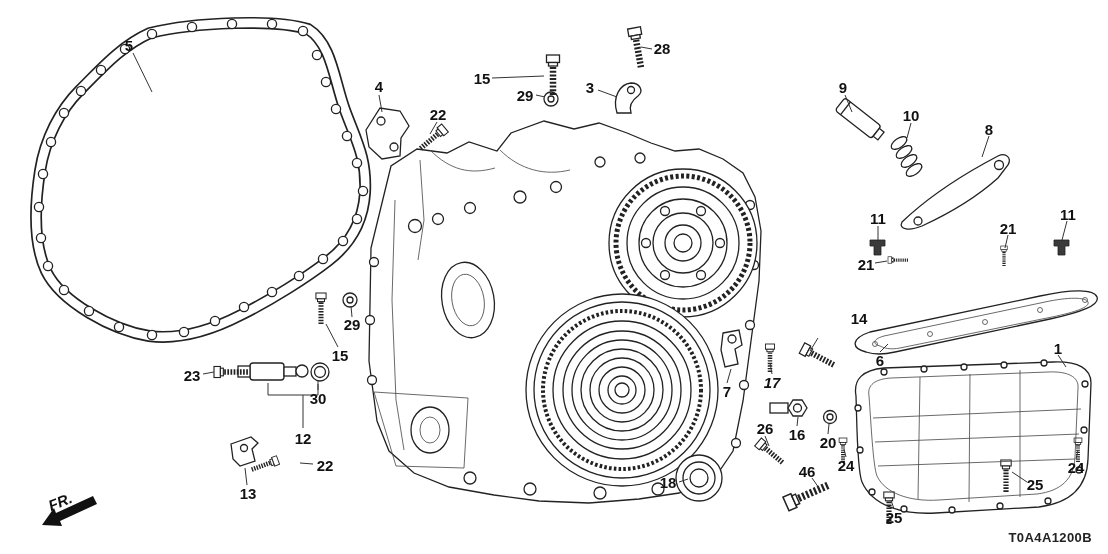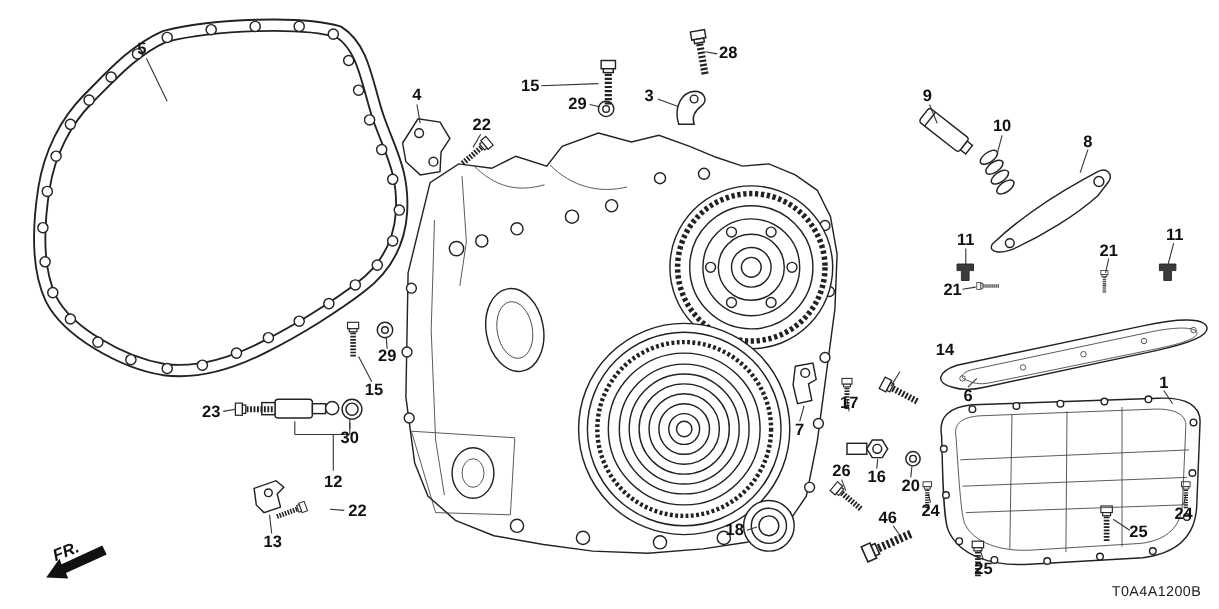--- a/index.html
+++ b/index.html
@@ -11,21 +11,21 @@
   .ld{stroke:#333;stroke-width:1;fill:none;}
   .fw{fill:#fff;stroke:#222;stroke-width:1.3;}
   .dk{fill:#3a3a3a;stroke:#222;stroke-width:0.8;}
   .teeth{fill:none;stroke:#222;stroke-width:5;stroke-dasharray:3 2.4;}
   .teeth-sm{fill:none;stroke:#222;stroke-width:4;stroke-dasharray:2.6 2.2;}
   .thread{stroke:#222;stroke-width:6.5;stroke-dasharray:2 1.7;fill:none;}
   .gasket-outer{stroke:#222;stroke-width:12;fill:none;stroke-linejoin:round;}
   .gasket-inner{stroke:#fff;stroke-width:8.6;fill:none;stroke-linejoin:round;}
   .part-label{position:absolute;transform:translate(-50%,-50%);font-size:15px;font-weight:700;
               color:#111;white-space:nowrap;}
-  .diagram-code{position:absolute;right:16px;bottom:9px;font-size:13px;font-weight:400;
+  .diagram-code{position:absolute;right:16px;bottom:9px;font-size:13px;font-weight:700;
                 color:#222;letter-spacing:0.4px;}
   .fr-label{position:absolute;left:48px;top:493px;font-size:15px;font-weight:700;font-style:italic;
             transform:rotate(-22deg);color:#111;}
 </style>
 </head>
 <body>
 
 <div class="stage">
 
   <svg class="art" width="1108" height="554" viewBox="0 0 1108 554">
@@ -323,21 +323,21 @@
       <div class="part-label" style="left: 843px; top: 87px;">9</div>
       <div class="part-label" style="left: 911px; top: 115px;">10</div>
       <div class="part-label" style="left: 989px; top: 129px;">8</div>
       <div class="part-label" style="left: 878px; top: 218px;">11</div>
       <div class="part-label" style="left: 1008px; top: 228px;">21</div>
       <div class="part-label" style="left: 1068px; top: 214px;">11</div>
       <div class="part-label" style="left: 866px; top: 264px;">21</div>
       <div class="part-label" style="left: 818px; top: 318px; margin-left: 41px;">14</div>
       <div class="part-label" style="left: 1058px; top: 348px;">1</div>
       <div class="part-label" style="left: 880px; top: 360px;">6</div>
-      <div class="part-label" style="left: 772px; top: 366px;">17</div>
+      <div class="part-label" style="left: 772px; top: 382px; font-style: italic;">17</div>
       <div class="part-label" style="left: 727px; top: 391px;">7</div>
       <div class="part-label" style="left: 192px; top: 375px;">23</div>
       <div class="part-label" style="left: 352px; top: 324px;">29</div>
       <div class="part-label" style="left: 340px; top: 355px;">15</div>
       <div class="part-label" style="left: 318px; top: 398px;">30</div>
       <div class="part-label" style="left: 303px; top: 438px;">12</div>
       <div class="part-label" style="left: 325px; top: 465px;">22</div>
       <div class="part-label" style="left: 248px; top: 493px;">13</div>
       <div class="part-label" style="left: 668px; top: 482px;">18</div>
       <div class="part-label" style="left: 765px; top: 428px;">26</div>

